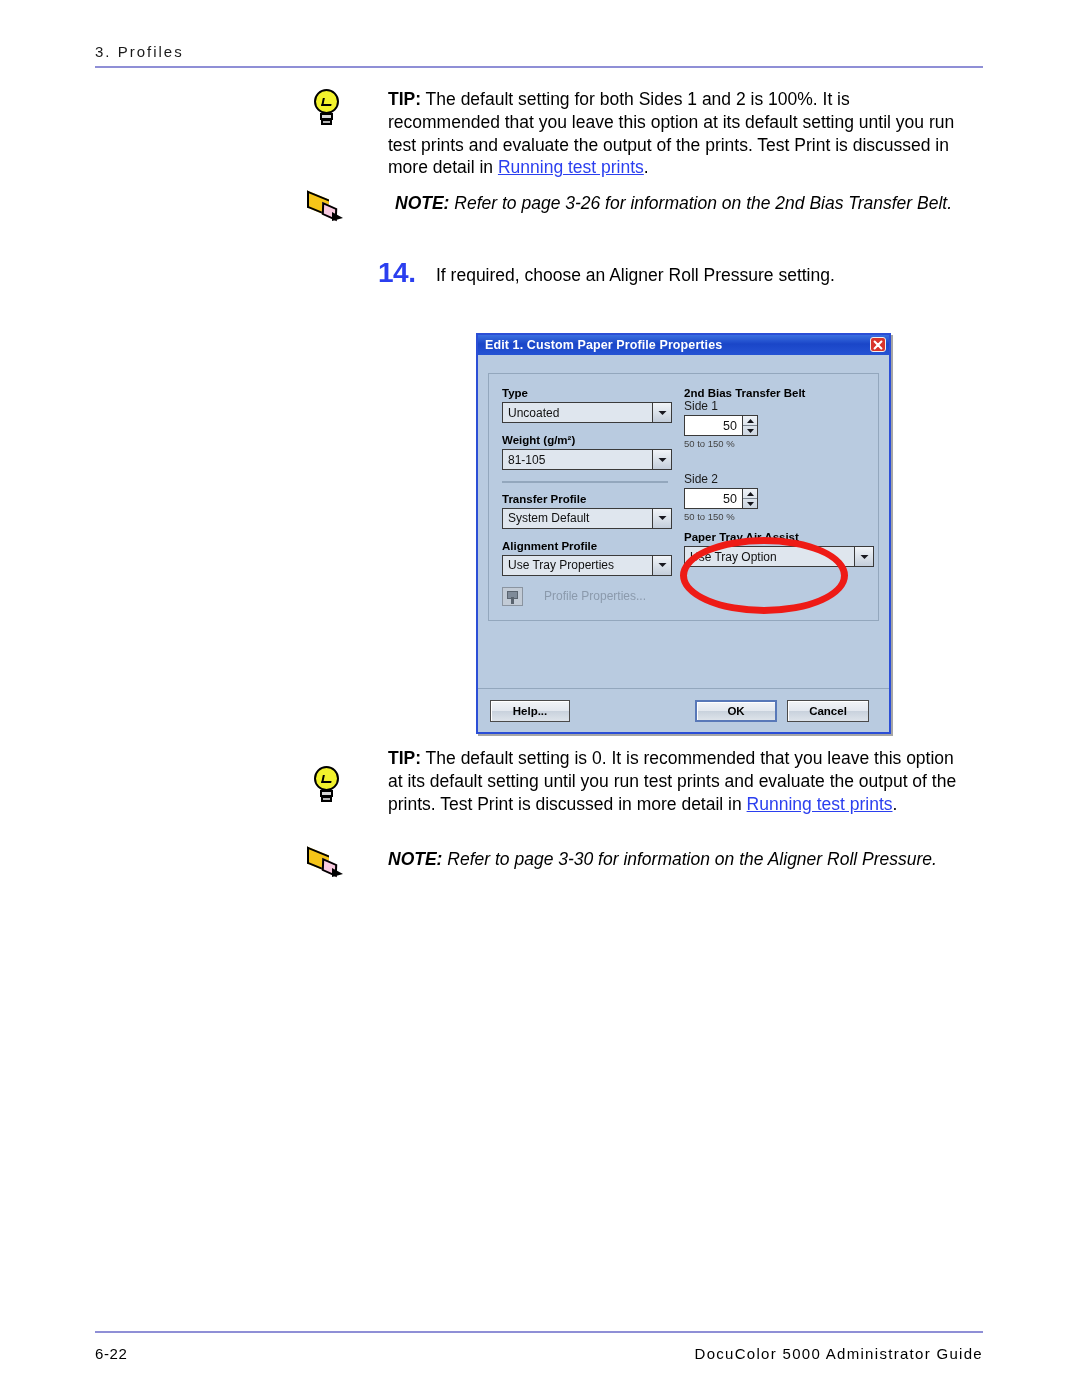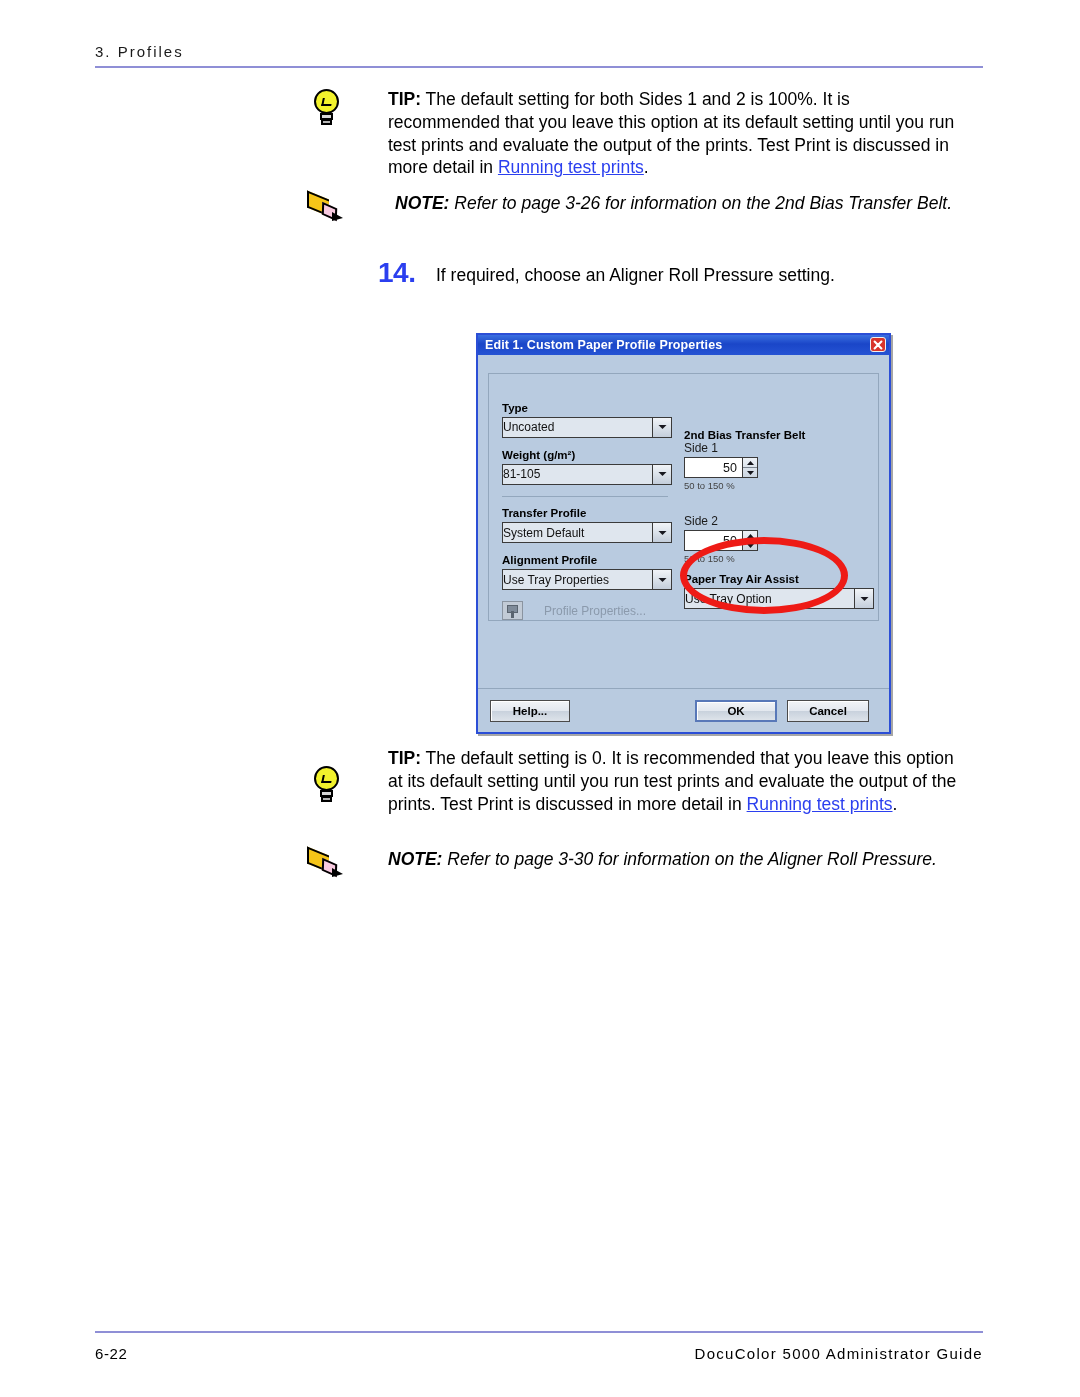--- a/index.html
+++ b/index.html
@@ -192,39 +192,38 @@
   }
   .btn-testprint { width: 98px; height: 22px; }
 
   .groupbox {
     margin-top: 10px;
     border: 1.5px solid #93a7bd;
     background: #b9cbe0;
     height: 248px;
     display: flex;
     position: relative;
-    align-items: flex-end;
   }
   .col-left { width: 195px; padding: 13px 0 0 13px; position: relative; }
   .vdiv {
     width: 1.5px; background: #93a7bd; margin: 10px 0 10px 0;
     align-self: stretch;
   }
   .col-right { flex: 1; padding: 13px 10px 0 12px; position: relative; }
 
   .combo {
     height: 21px; margin-top: 3px; margin-bottom: 11px;
     border: 1.5px solid #3a3a3a;
     background: #dfe6ee;
     display: flex; align-items: stretch;
     width: 170px;
   }
   .combo .cval {
     flex: 1; font-size: 12px; color: #111;
-    display: flex; align-items: center; 
+    display: flex; align-items: center; padding-left: 5px;
   }
   .combo .carrow {
     width: 19px;
     background: linear-gradient(to bottom, #f1f4f8 0%, #dbe2ea 50%, #c4cedb 100%);
     border-left: 1.5px solid #3a3a3a;
     display: flex; align-items: center; justify-content: center;
   }
   .combo.wide { width: 190px; }
 
   .hdiv { height: 1.5px; background: #93a7bd; width: 166px; margin: 2px 0 10px 0; }

